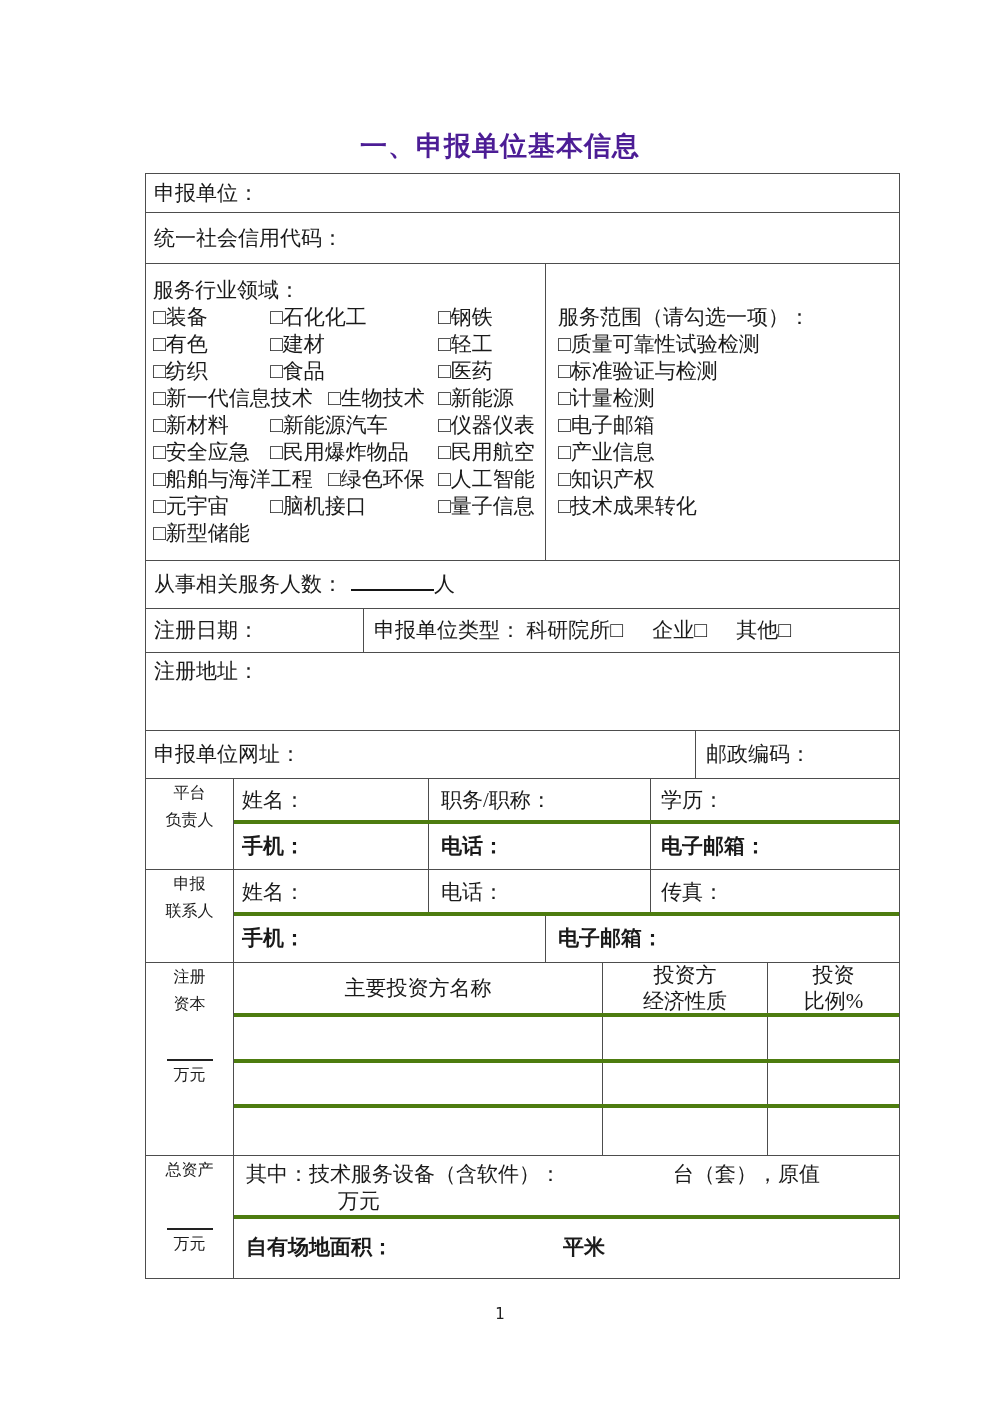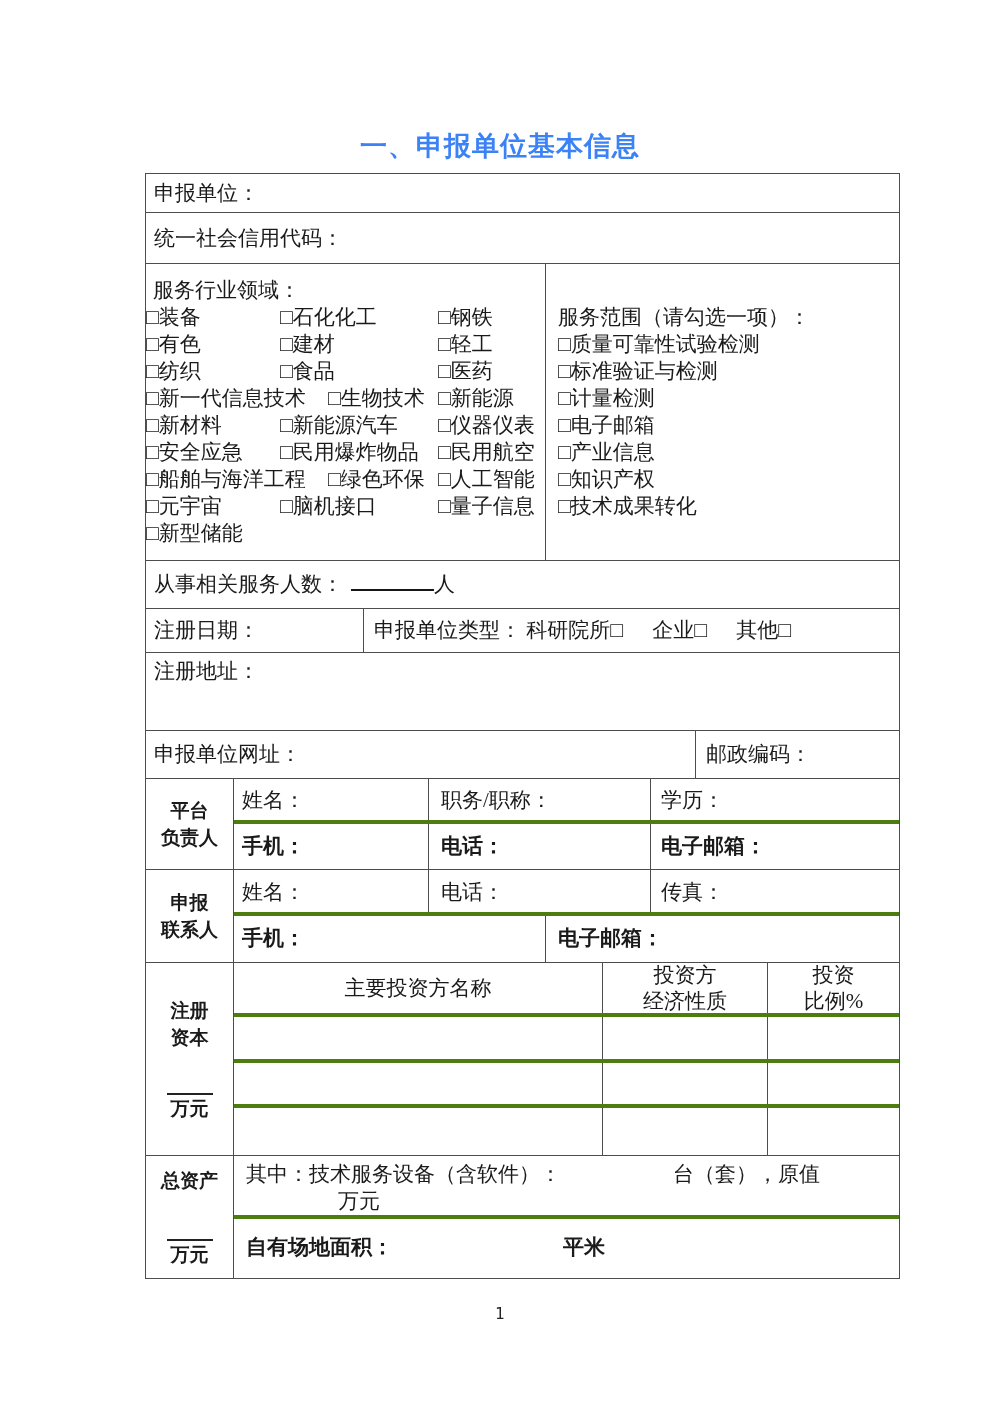--- a/index.html
+++ b/index.html
@@ -6,53 +6,52 @@
   html,body { background:#ffffff; }
   body {
     width:1000px; height:1414px; position:relative;
     font-family:"Liberation Serif","DejaVu Serif",serif;
     color:#1a1a1a;
   }
   .page { position:absolute; inset:0; background:#fff; }
   .doc-title {
     position:absolute; top:128px; left:0; width:100%;
     text-align:center; font-family:"Liberation Sans","DejaVu Sans",sans-serif;
-    font-weight:700; font-size:27px; letter-spacing:1px; color:#3b82f6;
+    font-weight:700; font-size:27px; letter-spacing:1px; color:#4c1d95;
   }
   .tbl {
     position:absolute; left:145px; top:173px; width:755px;
     border:1px solid #4d4d4d; background:#fff;
   }
   .row { display:flex; border-bottom:1px solid #4d4d4d; align-items:stretch; }
   .row:last-child { border-bottom:none; }
   .cell {
     border-right:1px solid #4d4d4d; font-size:21px; overflow:hidden;
     padding-left:8px; display:block; white-space:nowrap;
   }
   .cell:last-child, .cell.last { border-right:none; }
   .sub { display:flex; flex-direction:column; flex:1; }
   .srow { display:flex; border-bottom:4px solid #4d7c0f; }
   .srow:last-child { border-bottom:none;font-weight:bold; }
   .vhead {
-    display:flex; flex-direction:column; justify-content:center;
-    align-items:center; text-align:center; font-size:19px;
+    display:flex; flex-direction:column; justify-content:flex-start;
+    align-items:center; text-align:center; font-size:16px;
     border-right:1px solid #4d4d4d; line-height:27px; padding-left:0;
     white-space:nowrap;
-    font-weight:bold;
   }
   .vline { width:46px; border-top:2px solid #222; }
   .colcell {
     display:flex; flex-direction:column; justify-content:center;
     align-items:center; text-align:center; line-height:26px; padding-left:0;
   }
   .multi { display:flex; flex-direction:column; justify-content:center;
     line-height:27px; padding-left:12px; white-space:nowrap; }
   .iline { position:relative; height:27px; }
   .iline span { position:absolute; top:0; white-space:nowrap; }
-  .i1 { left:0; } .i2 { left:134px; } .i3 { left:292px; }
+  .i1 { left:7px; } .i2 { left:124px; } .i3 { left:292px; }
   .iline.wide .i2 { left:182px; }
   .ind-label { padding-left:7px; }
   .blank {
     display:inline-block; border-bottom:2px solid #161616;
     height:1.1em; vertical-align:baseline;
   }
   .sp { display:inline-block; }
   .opt { margin-right:24px; }
   .wrapcell { white-space:normal; line-height:27px; padding:5px 8px 0 12px; }
   .pageno {

